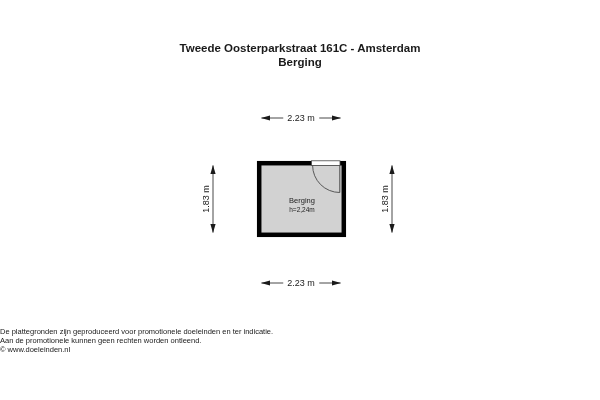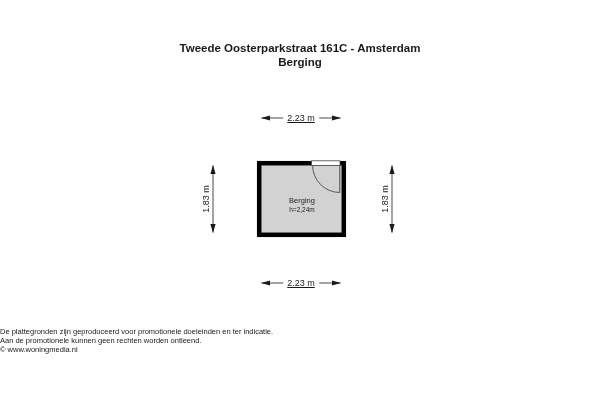--- a/index.html
+++ b/index.html
@@ -29,21 +29,20 @@
     left: 0;
   }
   .dim-label-h {
     position: absolute;
     transform: translate(-50%, -50%);
     font-size: 9px;
     background: #ffffff;
     padding: 0 4px;
     white-space: nowrap;
     color: #1a1a1a;
-    text-decoration: underline;
   }
   .dim-label-v {
     position: absolute;
     transform: translate(-50%, -50%) rotate(-90deg);
     font-size: 9px;
     white-space: nowrap;
     color: #1a1a1a;
     background: #ffffff;
     padding: 0 3px;
   }
@@ -107,16 +106,16 @@
   <div class="dim-label-h" style="left:301px; top:283px;">2.23 m</div>
   <div class="dim-label-v" style="left:206px; top:199px;">1.83 m</div>
   <div class="dim-label-v" style="left:385px; top:199px;">1.83 m</div>
 
   <div class="room-name" style="left:302px; top:200px;">Berging</div>
   <div class="room-height" style="left:302px; top:209px;">h=2,24m</div>
 
   <div class="footer-block">
     <div>De plattegronden zijn geproduceerd voor promotionele doeleinden en ter indicatie.</div>
     <div>Aan de promotionele kunnen geen rechten worden ontleend.</div>
-    <div>© www.woningmedia.nl</div>
+    <div>© www.doeleinden.nl</div>
   </div>
 
 </div>
 
 </body></html>

